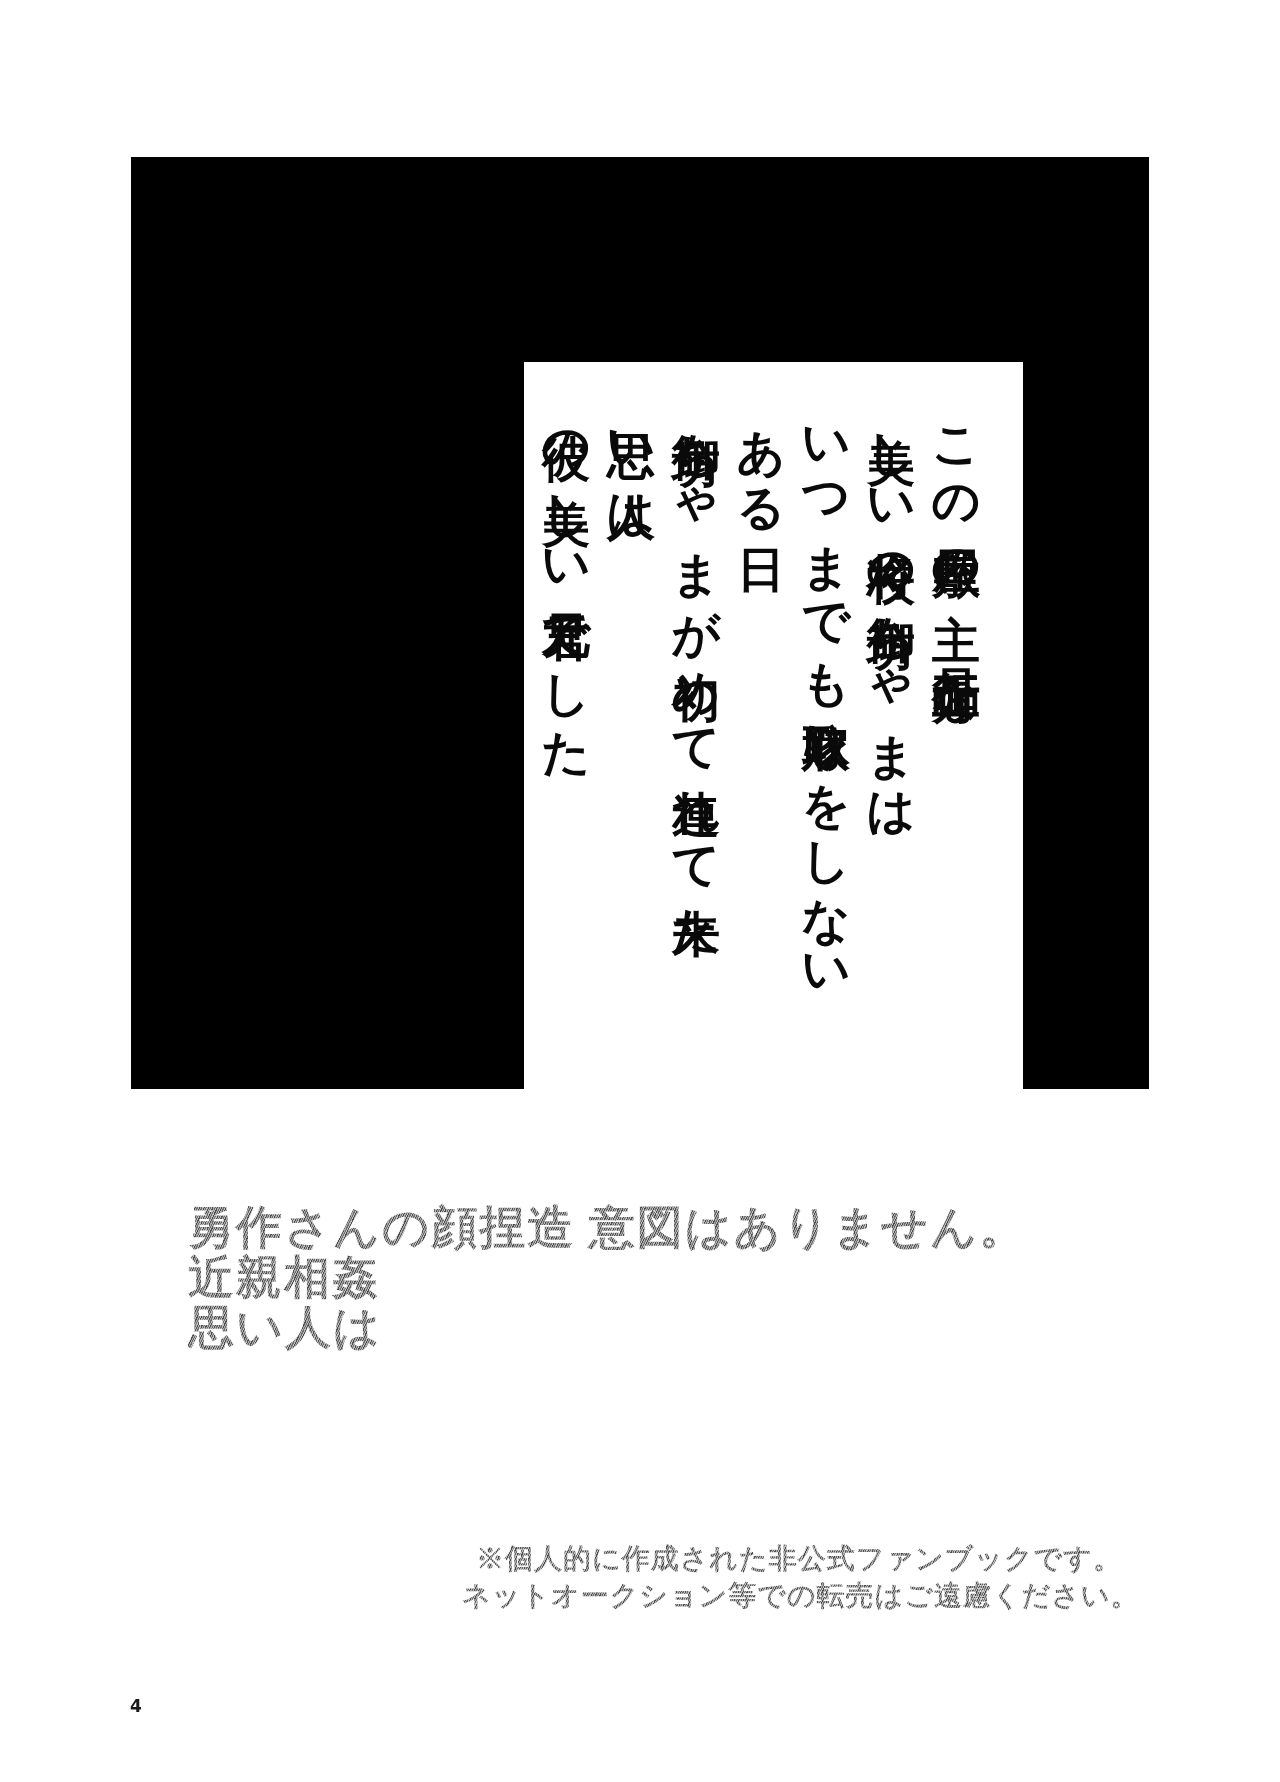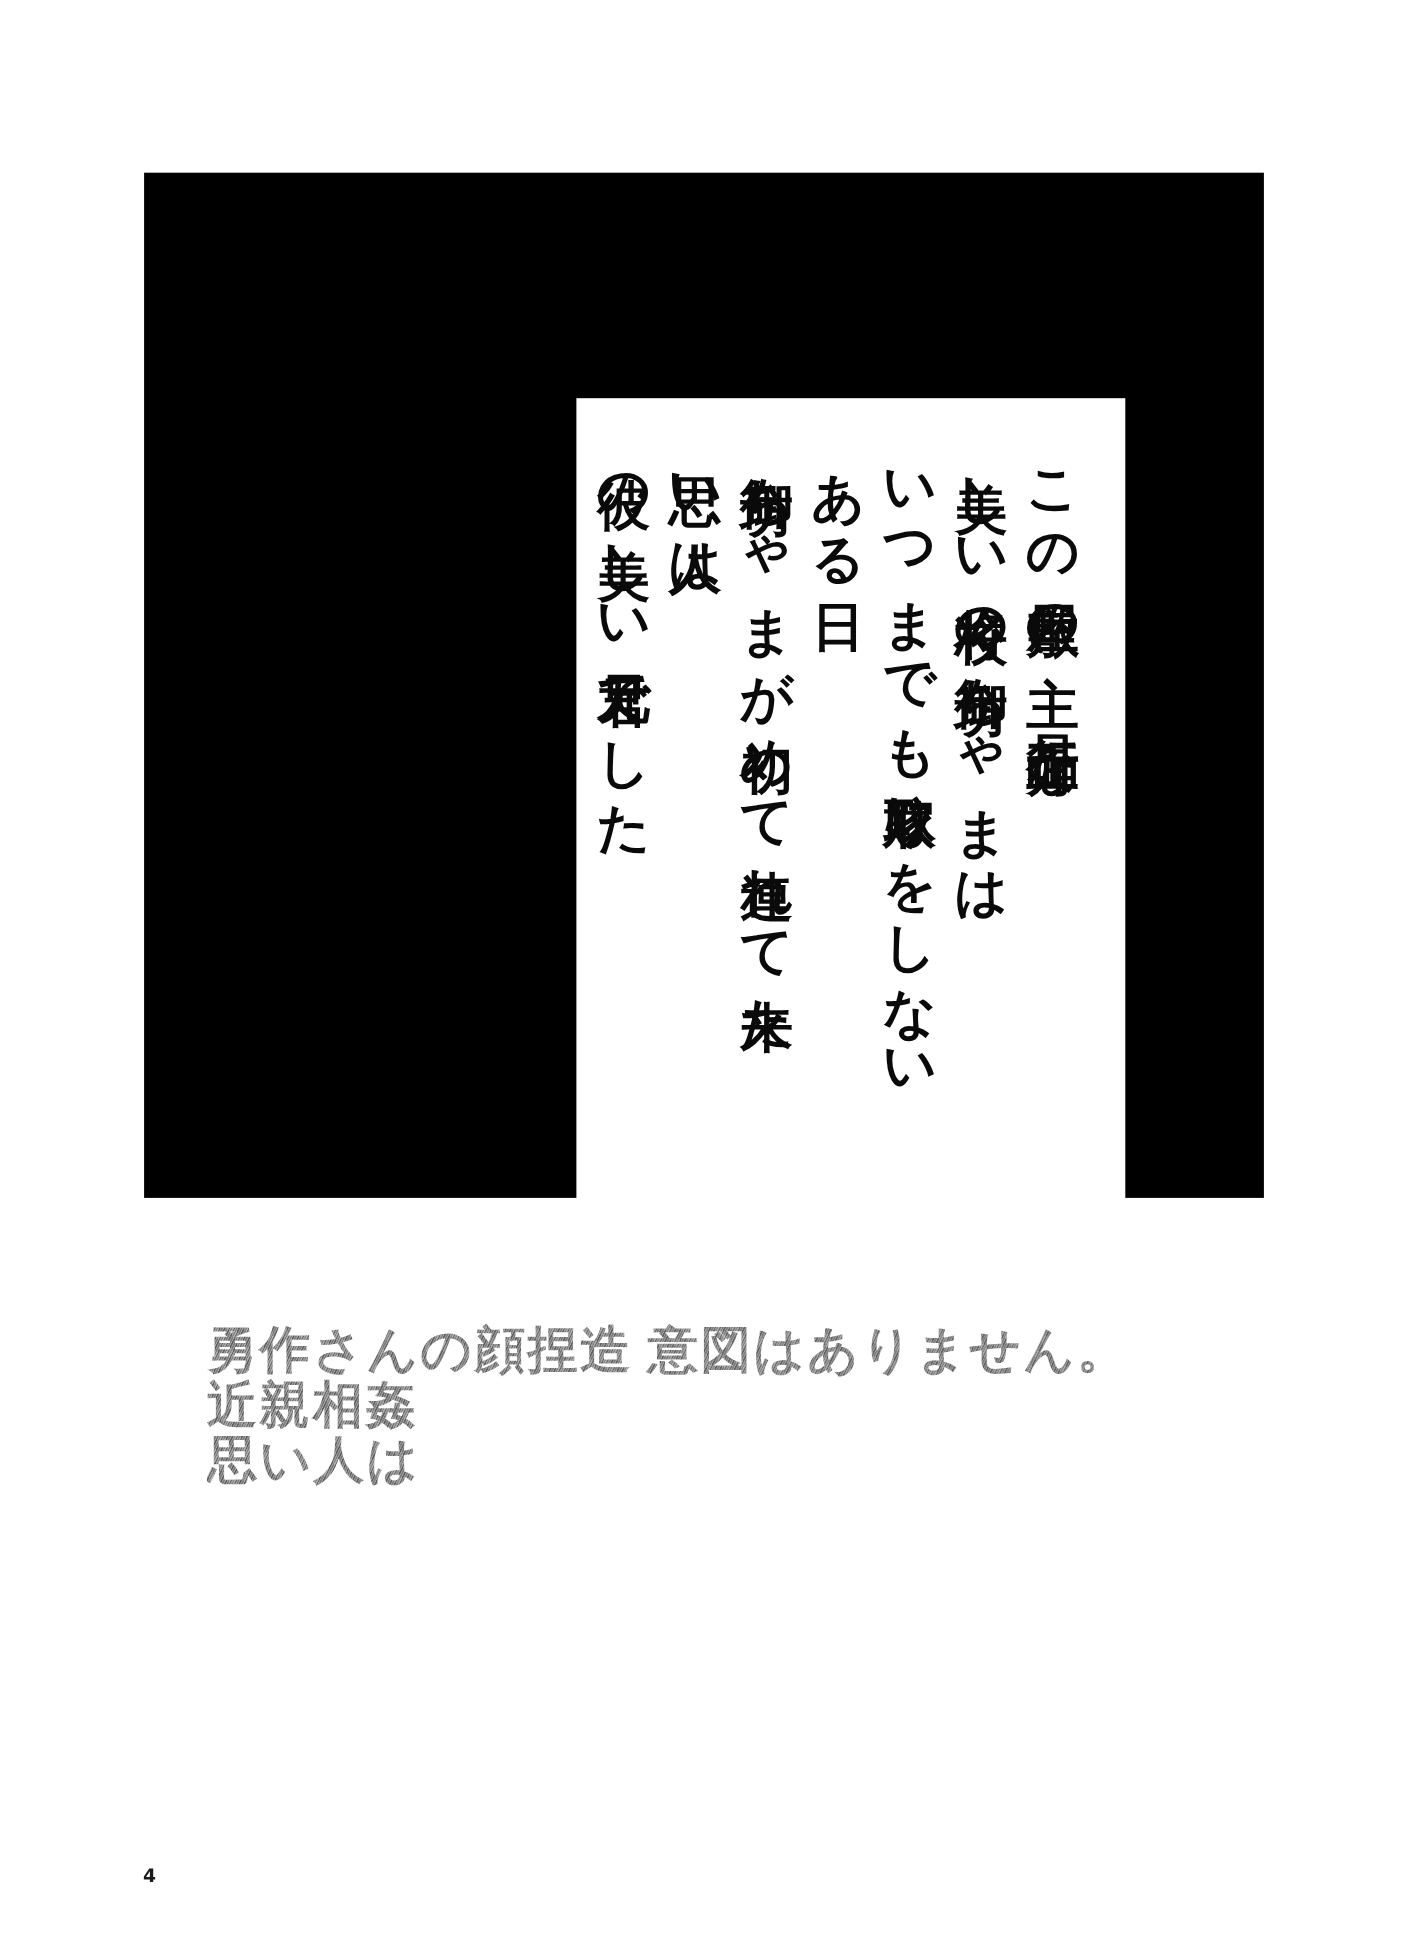--- a/index.html
+++ b/index.html
@@ -111,16 +111,20 @@
 彼の美しい兄君でした</div>
     </div>
   </div>
 
   <div class="warnings distressed">
     <div class="warning-line">勇作さんの顔捏造 意図はありません。</div>
     <div class="warning-line">近親相姦</div>
     <div class="warning-line">思い人は</div>
   </div>
 
+  <div class="disclaimer distressed">
+    <div class="disclaimer-line first">※個人的に作成された非公式ファンブックです。</div>
+    <div class="disclaimer-line">ネットオークション等での転売はご遠慮ください。</div>
+  </div>
 
   <div class="page-number">4</div>
 
 </div>
 
 </body></html>

